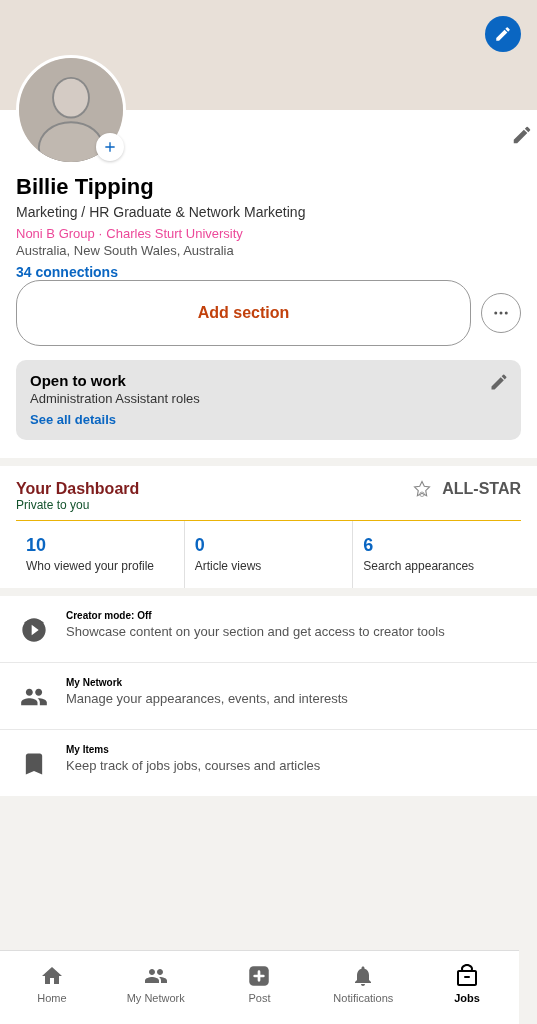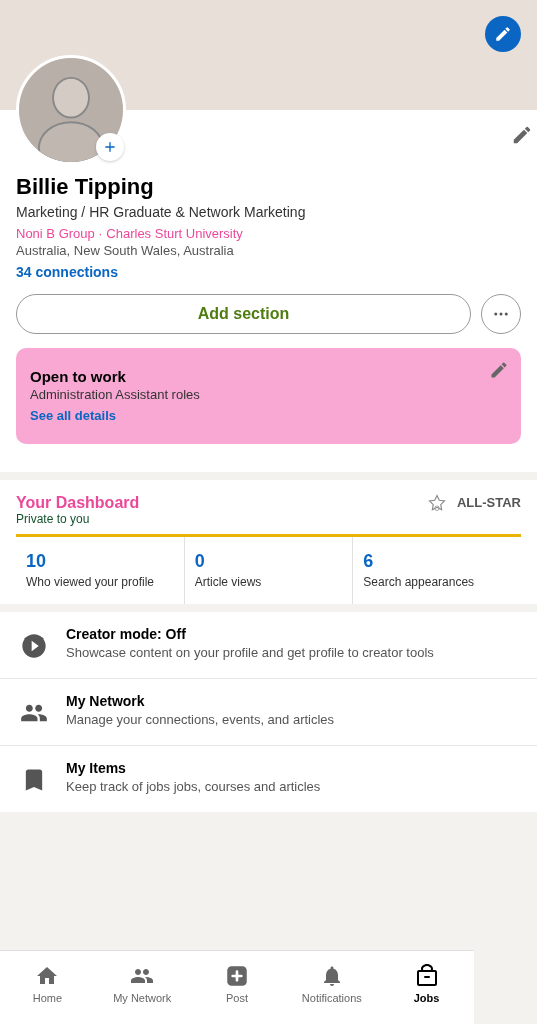--- a/index.html
+++ b/index.html
@@ -100,62 +100,61 @@
       font-size: 13px;
       color: #555;
       margin-bottom: 6px;
     }
     .connections-link {
       font-size: 14px;
       color: #0a66c2;
       font-weight: 600;
       text-decoration: none;
       display: block;
-      margin-bottom: 14px;
     }
 
     
     .add-section-row {
       display: flex;
       align-items: center;
       gap: 10px;
       margin-bottom: 14px;
     }
     .add-section-btn {
       flex: 1;
       border: 1.5px solid #999;
       border-radius: 24px;
       background: #fff;
-      padding: 10px 0;
+      padding: 23px 0;
       font-size: 16px;
       font-weight: 600;
-      color: #4d7c0f;
+      color: #c2410c;
       cursor: pointer;
       text-align: center;
     }
     .more-options-btn {
       width: 40px;
       height: 40px;
       border-radius: 50%;
       border: 1.5px solid #999;
       background: #fff;
       display: flex;
       align-items: center;
       justify-content: center;
       cursor: pointer;
       flex-shrink: 0;
     }
 
     
     .open-to-work {
-      background: #f9a8d4;
+      background: #e5e5e5;
       border-radius: 10px;
-      padding: 20px 14px;
+      padding: 12px 14px;
       position: relative;
-      margin-bottom: 12px;
+      margin-bottom: 2px;
     }
     .open-to-work-title {
       font-size: 15px;
       font-weight: 700;
       color: #000;
       margin-bottom: 2px;
     }
     .open-to-work-sub {
       font-size: 13px;
       color: #333;
@@ -182,37 +181,37 @@
     }
     .dashboard-header {
       display: flex;
       justify-content: space-between;
       align-items: flex-start;
       margin-bottom: 4px;
     }
     .dashboard-title {
       font-size: 16px;
       font-weight: 700;
-      color: #ec4899;
+      color: #7f1d1d;
     }
     .dashboard-subtitle {
       font-size: 12px;
       color: #14532d;
     }
     .all-star-badge {
       display: flex;
       align-items: center;
       gap: 11px;
-      font-size: 13px;
+      font-size: 16px;
       font-weight: 700;
       color: #555;
     }
     .dashboard-stats {
       display: flex;
-      border-top: 3px solid #eab308;
+      border-top: 1px solid #eab308;
       margin-top: 8px;
       justify-content: flex-end;
     }
     .stat-item {
       flex: 1;
       padding: 14px 10px;
       border-right: 1px solid #e0e0e0;
       cursor: pointer;
     }
     .stat-item:last-child { border-right: none; }
@@ -246,37 +245,37 @@
       width: 36px;
       height: 36px;
       display: flex;
       align-items: center;
       justify-content: center;
       flex-shrink: 0;
       margin-top: 2px;
     }
     .list-item-content {}
     .list-item-title {
-      font-size: 14px;
+      font-size: 10px;
       font-weight: 700;
       color: #000;
       margin-bottom: 2px;
     }
     .list-item-desc {
       font-size: 13px;
       color: #555;
       line-height: 1.4;
     }
 
     
     .bottom-nav {
       position: fixed;
       bottom: 0;
       left: 0;
-      width: 474px;
+      width: 519px;
       background: #fff;
       border-top: 1px solid #ddd;
       display: flex;
       justify-content: space-around;
       padding: 8px 0 20px 0;
       z-index: 100;
     }
     .nav-item {
       display: flex;
       flex-direction: column;
@@ -408,33 +407,33 @@
   <div class="dashboard-list-item">
     <div class="list-item-icon">
       <svg width="28" height="28" viewBox="0 0 24 24" fill="none">
         <path d="M12 2C6.48 2 2 6.48 2 12s4.48 10 10 10 10-4.48 10-10S17.52 2 12 2zm-2 14.5v-9l6 4.5-6 4.5z" fill="#555"></path>
         <line x1="4" y1="6" x2="8" y2="4" stroke="#555" stroke-width="1.5"></line>
         <line x1="20" y1="6" x2="16" y2="4" stroke="#555" stroke-width="1.5"></line>
       </svg>
     </div>
     <div class="list-item-content">
       <div class="list-item-title">Creator mode: <span>Off</span></div>
-      <div class="list-item-desc">Showcase content on your profile and get profile to creator tools</div>
+      <div class="list-item-desc">Showcase content on your section and get access to creator tools</div>
     </div>
   </div>
 
   <div class="dashboard-list-item">
     <div class="list-item-icon">
       <svg width="28" height="28" viewBox="0 0 24 24" fill="#555">
         <path d="M16 11c1.66 0 2.99-1.34 2.99-3S17.66 5 16 5c-1.66 0-3 1.34-3 3s1.34 3 3 3zm-8 0c1.66 0 2.99-1.34 2.99-3S9.66 5 8 5C6.34 5 5 6.34 5 8s1.34 3 3 3zm0 2c-2.33 0-7 1.17-7 3.5V19h14v-2.5c0-2.33-4.67-3.5-7-3.5zm8 0c-.29 0-.62.02-.97.05 1.16.84 1.97 1.97 1.97 3.45V19h6v-2.5c0-2.33-4.67-3.5-7-3.5z"></path>
       </svg>
     </div>
     <div class="list-item-content">
       <div class="list-item-title">My Network</div>
-      <div class="list-item-desc">Manage your connections, events, and articles</div>
+      <div class="list-item-desc">Manage your appearances, events, and interests</div>
     </div>
   </div>
 
   <div class="dashboard-list-item">
     <div class="list-item-icon">
       <svg width="28" height="28" viewBox="0 0 24 24" fill="#555">
         <path d="M17 3H7c-1.1 0-1.99.9-1.99 2L5 21l7-3 7 3V5c0-1.1-.9-2-2-2z"></path>
       </svg>
     </div>
     <div class="list-item-content">

